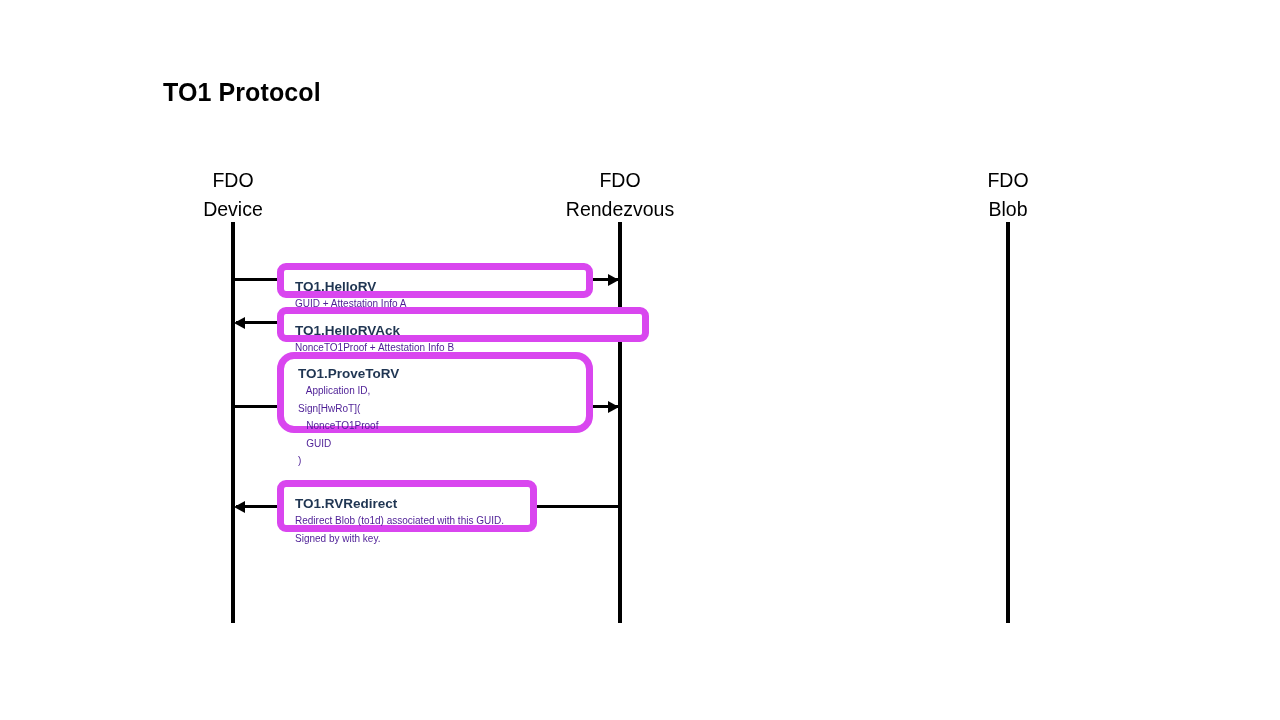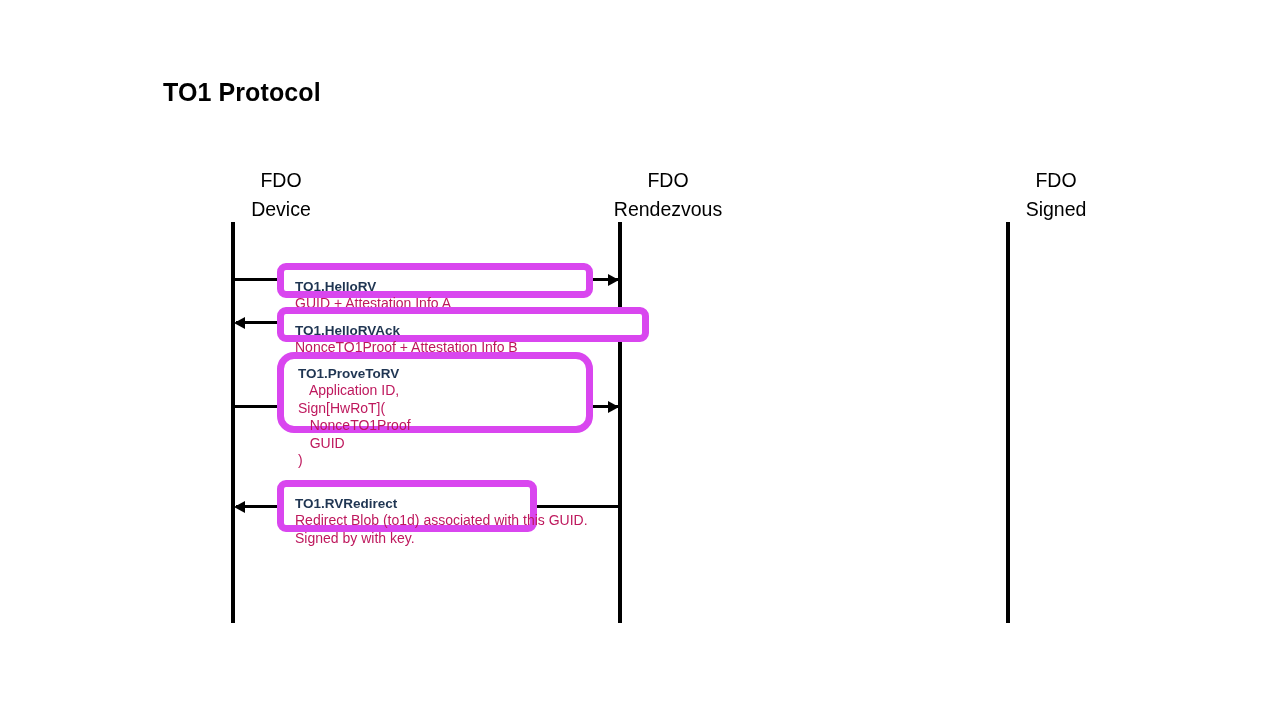--- a/index.html
+++ b/index.html
@@ -37,21 +37,20 @@
 
   
   .actor {
     position: absolute;
     text-align: center;
     color: #000000;
     font-size: 19.5px;
     line-height: 29px;
     white-space: nowrap;
     transform: translateX(-50%);
-    margin-left: 48px;
   }
   .actor-line1, .actor-line2 { display: block; }
 
   .lifeline {
     position: absolute;
     width: 4px;
     background: #000000;
     transform: translateX(-50%);
   }
 
@@ -93,44 +92,44 @@
   .msg-title {
     display: block;
     font-size: 13.5px;
     font-weight: bold;
     line-height: 17px;
     color: #1f3552;
     white-space: nowrap;
   }
   .msg-body-line {
     display: block;
-    font-size: 14px;
+    font-size: 10px;
     line-height: 17.5px;
-    color: #be185d;
+    color: #4c1d95;
     white-space: pre;
   }
 </style>
 </head>
 <body>
 
 <div id="slide">
 
   <div id="slide-title">TO1 Protocol</div>
 
   <div class="actor" style="left:233px; top:166px;">
     <span class="actor-line1">FDO</span>
     <span class="actor-line2">Device</span>
   </div>
   <div class="actor" style="left:620px; top:166px;">
     <span class="actor-line1">FDO</span>
     <span class="actor-line2">Rendezvous</span>
   </div>
   <div class="actor" style="left:1008px; top:166px;">
     <span class="actor-line1">FDO</span>
-    <span class="actor-line2">Signed</span>
+    <span class="actor-line2">Blob</span>
   </div>
 
   <div class="lifeline" style="left:233px; top:222px; height:401px;"></div>
   <div class="lifeline" style="left:620px; top:222px; height:401px;"></div>
   <div class="lifeline" style="left:1008px; top:222px; height:401px;"></div>
 
   <div class="msg-line" style="left:233px; top:278px; width:385px;"></div>
   <div class="arrowhead arrow-right" style="left:608px; top:273.5px;"></div>
   <div class="msg-box" style="left:277px; top:263px; width:316px; height:35px;">
     <span class="msg-title">TO1.HelloRV</span>

